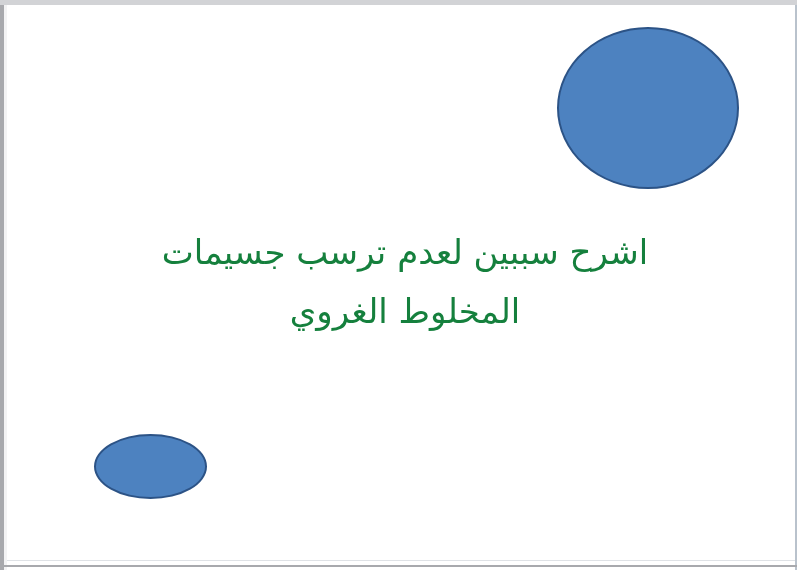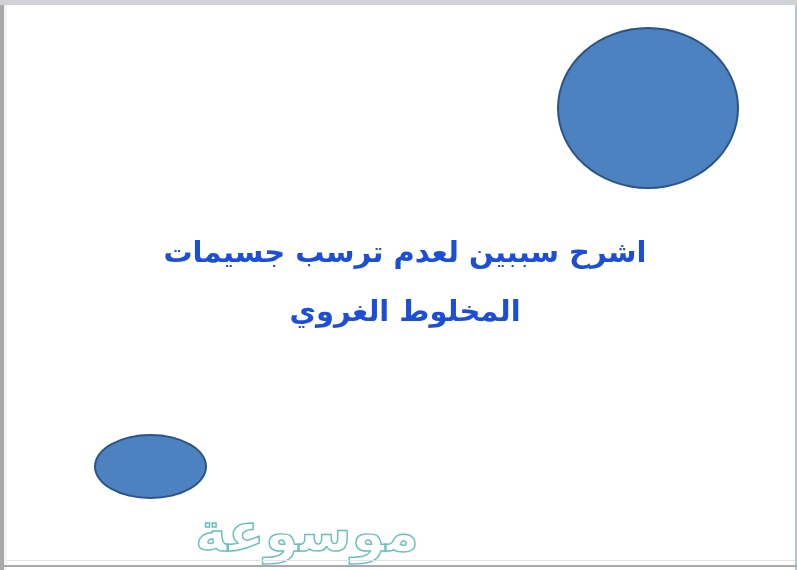--- a/index.html
+++ b/index.html
@@ -101,24 +101,24 @@
   }
 
   
   .headline {
     position: absolute;
     left: 98px;
     top: 218px;
     width: 600px;
     text-align: center;
     direction: rtl;
-    color: #1d4ed8;
+    color: #15803d;
     font-family: "DejaVu Sans", "Liberation Sans", sans-serif;
-    font-weight: bold;
-    font-size: 29px;
+    font-weight: normal;
+    font-size: 34px;
     line-height: 59px;
     letter-spacing: 0px;
     white-space: pre-line;
     text-rendering: optimizeLegibility;
   }
 
   
   .watermark {
     position: absolute;
     left: 6px;
@@ -152,24 +152,19 @@
   <div class="right-rail"></div>
 
   <div class="canvas">
 
     <div class="blue-shape circle-large"></div>
 
     <div class="blue-shape ellipse-small"></div>
 
     <div class="headline">اشرح سببين لعدم ترسب جسيمات المخلوط الغروي</div>
 
-    <div class="watermark">
-      <svg width="200" height="74" viewBox="0 0 200 74" aria-hidden="true">
-        <text class="watermark-text" x="182" y="58" text-anchor="end" direction="rtl">موسوعة</text>
-      </svg>
-    </div>
 
   </div>
 
   <div class="bottom-rule"></div>
   <div class="bottom-rule2"></div>
 
 </div>
 
 </body></html>

